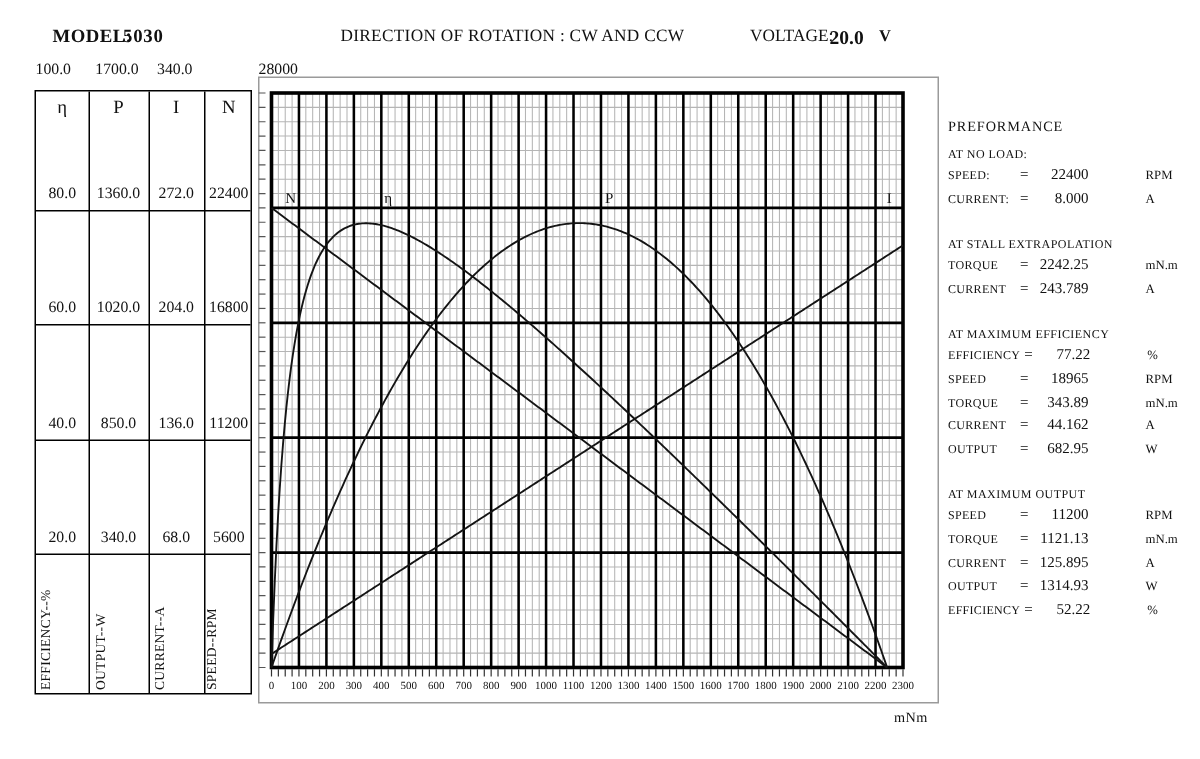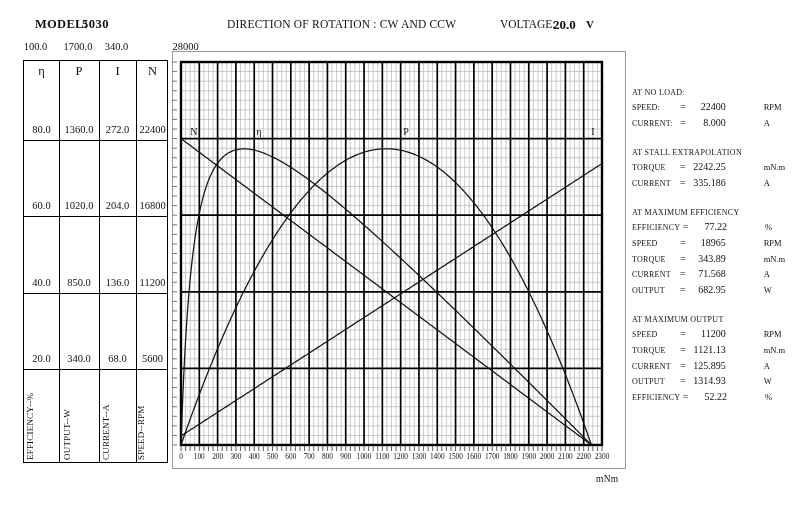--- a/index.html
+++ b/index.html
@@ -393,20 +393,21 @@
     <polyline points="9.00,394.00 10.10,390.84 11.20,387.69 12.29,384.56 13.39,381.45 14.49,378.36 15.59,375.28 16.69,372.22 17.79,369.18 18.88,366.15 19.98,363.14 21.08,360.15 22.18,357.17 23.28,354.21 24.38,351.27 25.47,348.35 26.57,345.44 27.67,342.55 28.77,339.67 29.87,336.82 30.97,333.98 32.06,331.15 33.16,328.35 34.26,325.56 35.36,322.79 36.46,320.03 37.55,317.29 38.65,314.57 39.75,311.87 40.85,309.18 41.95,306.51 43.05,303.86 44.14,301.22 45.24,298.60 46.34,296.00 47.44,293.41 48.54,290.85 49.64,288.29 50.73,285.76 51.83,283.24 52.93,280.74 54.03,278.26 55.13,275.79 56.23,273.34 57.32,270.91 58.42,268.49 59.52,266.09 60.62,263.71 61.72,261.35 62.81,259.00 63.91,256.67 65.01,254.36 66.11,252.06 67.21,249.78 68.31,247.52 69.40,245.27 70.50,243.04 71.60,240.83 72.70,238.63 73.80,236.45 74.90,234.29 75.99,232.15 77.09,230.02 78.19,227.91 79.29,225.82 80.39,223.74 81.49,221.68 82.58,219.64 83.68,217.62 84.78,215.61 85.88,213.62 86.98,211.64 88.07,209.68 89.17,207.74 90.27,205.82 91.37,203.91 92.47,202.02 93.57,200.15 94.66,198.29 95.76,196.46 96.86,194.63 97.96,192.83 99.06,191.04 100.16,189.27 101.25,187.52 102.35,185.78 103.45,184.06 104.55,182.36 105.65,180.67 106.75,179.00 107.84,177.35 108.94,175.71 110.04,174.10 111.14,172.50 112.24,170.91 113.33,169.34 114.43,167.79 115.53,166.26 116.63,164.74 117.73,163.24 118.83,161.76 119.92,160.30 121.02,158.85 122.12,157.42 123.22,156.00 124.32,154.60 125.42,153.22 126.51,151.86 127.61,150.51 128.71,149.18 129.81,147.87 130.91,146.58 132.01,145.30 133.10,144.04 134.20,142.79 135.30,141.56 136.40,140.35 137.50,139.16 138.59,137.98 139.69,136.82 140.79,135.68 141.89,134.55 142.99,133.44 144.09,132.35 145.18,131.28 146.28,130.22 147.38,129.18 148.48,128.15 149.58,127.15 150.68,126.16 151.77,125.18 152.87,124.23 153.97,123.29 155.07,122.36 156.17,121.46 157.27,120.57 158.36,119.70 159.46,118.84 160.56,118.01 161.66,117.19 162.76,116.38 163.85,115.60 164.95,114.83 166.05,114.07 167.15,113.34 168.25,112.62 169.35,111.92 170.44,111.23 171.54,110.56 172.64,109.91 173.74,109.28 174.84,108.66 175.94,108.06 177.03,107.48 178.13,106.91 179.23,106.36 180.33,105.83 181.43,105.32 182.53,104.82 183.62,104.34 184.72,103.87 185.82,103.43 186.92,103.00 188.02,102.58 189.11,102.19 190.21,101.81 191.31,101.45 192.41,101.10 193.51,100.77 194.61,100.46 195.70,100.17 196.80,99.89 197.90,99.63 199.00,99.38 200.10,99.16 201.20,98.95 202.29,98.75 203.39,98.58 204.49,98.42 205.59,98.28 206.69,98.15 207.79,98.05 208.88,97.96 209.98,97.88 211.08,97.82 212.18,97.78 213.28,97.76 214.37,97.76 215.47,97.77 216.57,97.79 217.67,97.84 218.77,97.90 219.87,97.98 220.96,98.08 222.06,98.19 223.16,98.32 224.26,98.47 225.36,98.63 226.46,98.81 227.55,99.01 228.65,99.22 229.75,99.45 230.85,99.70 231.95,99.97 233.05,100.25 234.14,100.55 235.24,100.87 236.34,101.20 237.44,101.55 238.54,101.92 239.63,102.30 240.73,102.70 241.83,103.12 242.93,103.56 244.03,104.01 245.13,104.48 246.22,104.96 247.32,105.47 248.42,105.99 249.52,106.52 250.62,107.08 251.72,107.65 252.81,108.24 253.91,108.84 255.01,109.46 256.11,110.10 257.21,110.76 258.31,111.43 259.40,112.12 260.50,112.83 261.60,113.55 262.70,114.29 263.80,115.05 264.89,115.82 265.99,116.61 267.09,117.42 268.19,118.25 269.29,119.09 270.39,119.95 271.48,120.83 272.58,121.72 273.68,122.63 274.78,123.56 275.88,124.50 276.98,125.46 278.07,126.44 279.17,127.44 280.27,128.45 281.37,129.48 282.47,130.52 283.57,131.59 284.66,132.67 285.76,133.76 286.86,134.88 287.96,136.01 289.06,137.16 290.15,138.32 291.25,139.50 292.35,140.70 293.45,141.92 294.55,143.15 295.65,144.40 296.74,145.67 297.84,146.95 298.94,148.25 300.04,149.57 301.14,150.91 302.24,152.26 303.33,153.63 304.43,155.01 305.53,156.41 306.63,157.83 307.73,159.27 308.83,160.72 309.92,162.19 311.02,163.68 312.12,165.18 313.22,166.71 314.32,168.24 315.41,169.80 316.51,171.37 317.61,172.96 318.71,174.57 319.81,176.19 320.91,177.83 322.00,179.49 323.10,181.16 324.20,182.85 325.30,184.56 326.40,186.28 327.50,188.03 328.59,189.79 329.69,191.56 330.79,193.35 331.89,195.16 332.99,196.99 334.09,198.83 335.18,200.69 336.28,202.57 337.38,204.47 338.48,206.38 339.58,208.31 340.67,210.25 341.77,212.21 342.87,214.19 343.97,216.19 345.07,218.20 346.17,220.23 347.26,222.28 348.36,224.35 349.46,226.43 350.56,228.53 351.66,230.64 352.76,232.77 353.85,234.92 354.95,237.09 356.05,239.27 357.15,241.47 358.25,243.69 359.35,245.92 360.44,248.17 361.54,250.44 362.64,252.73 363.74,255.03 364.84,257.35 365.93,259.68 367.03,262.04 368.13,264.41 369.23,266.79 370.33,269.20 371.43,271.62 372.52,274.05 373.62,276.51 374.72,278.98 375.82,281.47 376.92,283.97 378.02,286.50 379.11,289.04 380.21,291.59 381.31,294.17 382.41,296.76 383.51,299.36 384.61,301.99 385.70,304.63 386.80,307.29 387.90,309.96 389.00,312.65 390.10,315.36 391.19,318.09 392.29,320.83 393.39,323.59 394.49,326.37 395.59,329.16 396.69,331.98 397.78,334.80 398.88,337.65 399.98,340.51 401.08,343.39 402.18,346.28 403.28,349.20 404.37,352.13 405.47,355.07 406.57,358.04 407.67,361.02 408.77,364.02 409.87,367.03 410.96,370.06 412.06,373.11 413.16,376.18 414.26,379.26 415.36,382.36 416.45,385.47 417.55,388.61 418.65,391.76 419.43,394.00" fill="none" stroke="#141414" stroke-width="1.25" stroke-linejoin="round"></polyline>
     <polyline points="9.00,384.99 10.10,384.28 11.20,383.57 12.29,382.86 13.39,382.15 14.49,381.43 15.59,380.72 16.69,380.01 17.79,379.30 18.88,378.59 19.98,377.88 21.08,377.17 22.18,376.46 23.28,375.75 24.38,375.04 25.47,374.33 26.57,373.62 27.67,372.91 28.77,372.19 29.87,371.48 30.97,370.77 32.06,370.06 33.16,369.35 34.26,368.64 35.36,367.93 36.46,367.22 37.55,366.51 38.65,365.80 39.75,365.09 40.85,364.38 41.95,363.67 43.05,362.96 44.14,362.24 45.24,361.53 46.34,360.82 47.44,360.11 48.54,359.40 49.64,358.69 50.73,357.98 51.83,357.27 52.93,356.56 54.03,355.85 55.13,355.14 56.23,354.43 57.32,353.72 58.42,353.00 59.52,352.29 60.62,351.58 61.72,350.87 62.81,350.16 63.91,349.45 65.01,348.74 66.11,348.03 67.21,347.32 68.31,346.61 69.40,345.90 70.50,345.19 71.60,344.48 72.70,343.77 73.80,343.05 74.90,342.34 75.99,341.63 77.09,340.92 78.19,340.21 79.29,339.50 80.39,338.79 81.49,338.08 82.58,337.37 83.68,336.66 84.78,335.95 85.88,335.24 86.98,334.53 88.07,333.81 89.17,333.10 90.27,332.39 91.37,331.68 92.47,330.97 93.57,330.26 94.66,329.55 95.76,328.84 96.86,328.13 97.96,327.42 99.06,326.71 100.16,326.00 101.25,325.29 102.35,324.58 103.45,323.86 104.55,323.15 105.65,322.44 106.75,321.73 107.84,321.02 108.94,320.31 110.04,319.60 111.14,318.89 112.24,318.18 113.33,317.47 114.43,316.76 115.53,316.05 116.63,315.34 117.73,314.62 118.83,313.91 119.92,313.20 121.02,312.49 122.12,311.78 123.22,311.07 124.32,310.36 125.42,309.65 126.51,308.94 127.61,308.23 128.71,307.52 129.81,306.81 130.91,306.10 132.01,305.39 133.10,304.67 134.20,303.96 135.30,303.25 136.40,302.54 137.50,301.83 138.59,301.12 139.69,300.41 140.79,299.70 141.89,298.99 142.99,298.28 144.09,297.57 145.18,296.86 146.28,296.15 147.38,295.44 148.48,294.72 149.58,294.01 150.68,293.30 151.77,292.59 152.87,291.88 153.97,291.17 155.07,290.46 156.17,289.75 157.27,289.04 158.36,288.33 159.46,287.62 160.56,286.91 161.66,286.20 162.76,285.48 163.85,284.77 164.95,284.06 166.05,283.35 167.15,282.64 168.25,281.93 169.35,281.22 170.44,280.51 171.54,279.80 172.64,279.09 173.74,278.38 174.84,277.67 175.94,276.96 177.03,276.25 178.13,275.53 179.23,274.82 180.33,274.11 181.43,273.40 182.53,272.69 183.62,271.98 184.72,271.27 185.82,270.56 186.92,269.85 188.02,269.14 189.11,268.43 190.21,267.72 191.31,267.01 192.41,266.29 193.51,265.58 194.61,264.87 195.70,264.16 196.80,263.45 197.90,262.74 199.00,262.03 200.10,261.32 201.20,260.61 202.29,259.90 203.39,259.19 204.49,258.48 205.59,257.77 206.69,257.06 207.79,256.34 208.88,255.63 209.98,254.92 211.08,254.21 212.18,253.50 213.28,252.79 214.37,252.08 215.47,251.37 216.57,250.66 217.67,249.95 218.77,249.24 219.87,248.53 220.96,247.82 222.06,247.10 223.16,246.39 224.26,245.68 225.36,244.97 226.46,244.26 227.55,243.55 228.65,242.84 229.75,242.13 230.85,241.42 231.95,240.71 233.05,240.00 234.14,239.29 235.24,238.58 236.34,237.87 237.44,237.15 238.54,236.44 239.63,235.73 240.73,235.02 241.83,234.31 242.93,233.60 244.03,232.89 245.13,232.18 246.22,231.47 247.32,230.76 248.42,230.05 249.52,229.34 250.62,228.63 251.72,227.91 252.81,227.20 253.91,226.49 255.01,225.78 256.11,225.07 257.21,224.36 258.31,223.65 259.40,222.94 260.50,222.23 261.60,221.52 262.70,220.81 263.80,220.10 264.89,219.39 265.99,218.68 267.09,217.96 268.19,217.25 269.29,216.54 270.39,215.83 271.48,215.12 272.58,214.41 273.68,213.70 274.78,212.99 275.88,212.28 276.98,211.57 278.07,210.86 279.17,210.15 280.27,209.44 281.37,208.72 282.47,208.01 283.57,207.30 284.66,206.59 285.76,205.88 286.86,205.17 287.96,204.46 289.06,203.75 290.15,203.04 291.25,202.33 292.35,201.62 293.45,200.91 294.55,200.20 295.65,199.49 296.74,198.77 297.84,198.06 298.94,197.35 300.04,196.64 301.14,195.93 302.24,195.22 303.33,194.51 304.43,193.80 305.53,193.09 306.63,192.38 307.73,191.67 308.83,190.96 309.92,190.25 311.02,189.53 312.12,188.82 313.22,188.11 314.32,187.40 315.41,186.69 316.51,185.98 317.61,185.27 318.71,184.56 319.81,183.85 320.91,183.14 322.00,182.43 323.10,181.72 324.20,181.01 325.30,180.30 326.40,179.58 327.50,178.87 328.59,178.16 329.69,177.45 330.79,176.74 331.89,176.03 332.99,175.32 334.09,174.61 335.18,173.90 336.28,173.19 337.38,172.48 338.48,171.77 339.58,171.06 340.67,170.34 341.77,169.63 342.87,168.92 343.97,168.21 345.07,167.50 346.17,166.79 347.26,166.08 348.36,165.37 349.46,164.66 350.56,163.95 351.66,163.24 352.76,162.53 353.85,161.82 354.95,161.11 356.05,160.39 357.15,159.68 358.25,158.97 359.35,158.26 360.44,157.55 361.54,156.84 362.64,156.13 363.74,155.42 364.84,154.71 365.93,154.00 367.03,153.29 368.13,152.58 369.23,151.87 370.33,151.15 371.43,150.44 372.52,149.73 373.62,149.02 374.72,148.31 375.82,147.60 376.92,146.89 378.02,146.18 379.11,145.47 380.21,144.76 381.31,144.05 382.41,143.34 383.51,142.63 384.61,141.92 385.70,141.20 386.80,140.49 387.90,139.78 389.00,139.07 390.10,138.36 391.19,137.65 392.29,136.94 393.39,136.23 394.49,135.52 395.59,134.81 396.69,134.10 397.78,133.39 398.88,132.68 399.98,131.96 401.08,131.25 402.18,130.54 403.28,129.83 404.37,129.12 405.47,128.41 406.57,127.70 407.67,126.99 408.77,126.28 409.87,125.57 410.96,124.86 412.06,124.15 413.16,123.44 414.26,122.73 415.36,122.01 416.45,121.30 417.55,120.59 418.65,119.88 419.75,119.17 420.85,118.46 421.95,117.75 423.04,117.04 424.14,116.33 425.24,115.62 426.34,114.91 427.44,114.20 428.54,113.49 429.63,112.77 430.00,112.54" fill="none" stroke="#141414" stroke-width="1.25" stroke-linejoin="round"></polyline>
     <text x="21.81304347826087" y="84.09999999999997" font-size="10" fill="#111" font-family="&quot;Liberation Serif&quot;, serif" text-anchor="middle">N</text>
     <text x="86.79347826086956" y="84.09999999999997" font-size="10" fill="#111" font-family="&quot;Liberation Serif&quot;, serif" text-anchor="middle">η</text>
     <text x="234.14347826086959" y="84.09999999999997" font-size="10" fill="#111" font-family="&quot;Liberation Serif&quot;, serif" text-anchor="middle">P</text>
     <text x="420.8478260869565" y="84.09999999999997" font-size="10" fill="#111" font-family="&quot;Liberation Serif&quot;, serif" text-anchor="middle">I</text>
   </svg>
 <div class="abs mnm-label">mNm</div>
 
 <div class="abs" id="perfPanel">
+  <div class="perf-title">PREFORMANCE</div>
   <div id="perfSections">
       <div class="perf-heading first">AT NO LOAD:</div>
       <div class="perf-row">
         <div class="lbl">SPEED:</div>
         <div class="eq">=</div>
         <div class="val">22400</div>
         <div class="unit">RPM</div>
       </div>
       <div class="perf-row">
         <div class="lbl">CURRENT:</div>
@@ -417,21 +418,21 @@
       <div class="perf-heading">AT STALL EXTRAPOLATION</div>
       <div class="perf-row">
         <div class="lbl">TORQUE</div>
         <div class="eq">=</div>
         <div class="val">2242.25</div>
         <div class="unit">mN.m</div>
       </div>
       <div class="perf-row">
         <div class="lbl">CURRENT</div>
         <div class="eq">=</div>
-        <div class="val">335.186</div>
+        <div class="val">243.789</div>
         <div class="unit">A</div>
       </div>
       <div class="perf-heading">AT MAXIMUM EFFICIENCY</div>
       <div class="perf-row">
         <div class="lbl">EFFICIENCY</div>
         <div class="eq">=</div>
         <div class="val">77.22</div>
         <div class="unit">%</div>
       </div>
       <div class="perf-row">
@@ -442,21 +443,21 @@
       </div>
       <div class="perf-row">
         <div class="lbl">TORQUE</div>
         <div class="eq">=</div>
         <div class="val">343.89</div>
         <div class="unit">mN.m</div>
       </div>
       <div class="perf-row">
         <div class="lbl">CURRENT</div>
         <div class="eq">=</div>
-        <div class="val">71.568</div>
+        <div class="val">44.162</div>
         <div class="unit">A</div>
       </div>
       <div class="perf-row">
         <div class="lbl">OUTPUT</div>
         <div class="eq">=</div>
         <div class="val">682.95</div>
         <div class="unit">W</div>
       </div>
       <div class="perf-heading">AT MAXIMUM OUTPUT</div>
       <div class="perf-row">

